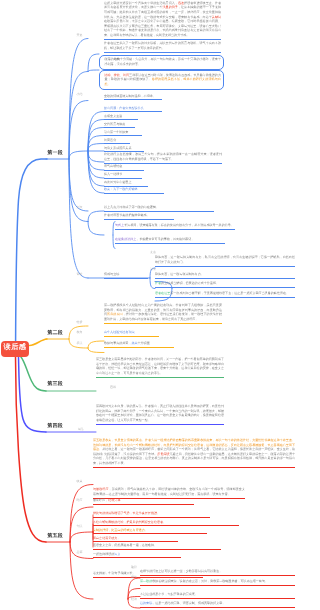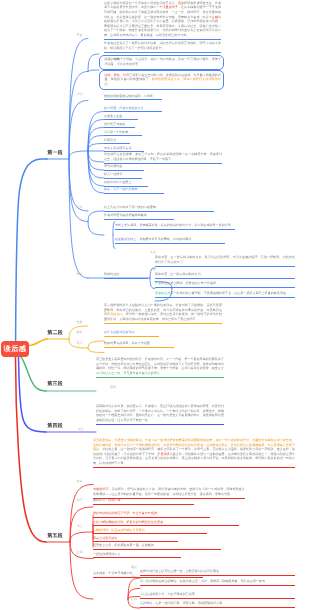--- a/index.html
+++ b/index.html
@@ -1,20 +1,20 @@
 <!DOCTYPE html>
 <html><head>
 <meta charset="utf-8">
 <title>mind-map</title>
 <style>
   html,body{margin:0;padding:0;background:#ffffff;}
   body{width:300px;height:610px;overflow:hidden;
        font-family:"Liberation Sans","DejaVu Sans",sans-serif;
        -webkit-font-smoothing:antialiased;text-rendering:geometricPrecision;}
-  #stage{position:relative;width:300px;height:610px;background:#fff;overflow:hidden;}
+  #stage{position:relative;width:300px;height:610px;background:#fff;overflow:hidden;font-family:Liberation Mono, monospace;}
   svg#links{position:absolute;left:0;top:0;width:300px;height:610px;}
   #nodes{position:absolute;left:0;top:0;width:300px;height:610px;}
   .rootnode{position:absolute;border-radius:4px;display:flex;align-items:center;
             justify-content:center;color:#fff;font-weight:700;font-size:7.2px;
             letter-spacing:.4px;line-height:1;z-index:3;}
   .blabel{position:absolute;white-space:nowrap;color:#3b3b3b;font-weight:700;
           font-size:5.1px;letter-spacing:.15px;line-height:1;z-index:2;}
   .tag{position:absolute;white-space:nowrap;color:#adadad;font-size:3.0px;
        line-height:1;letter-spacing:0;z-index:2;}
   .leaf{position:absolute;box-sizing:border-box;color:#7a7a7a;

